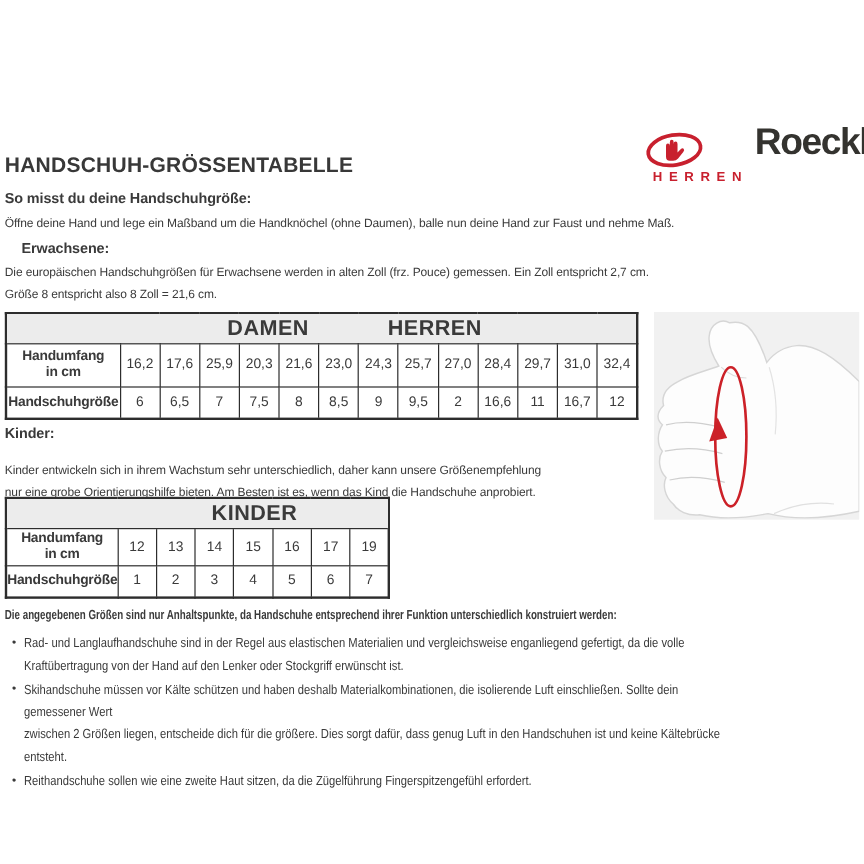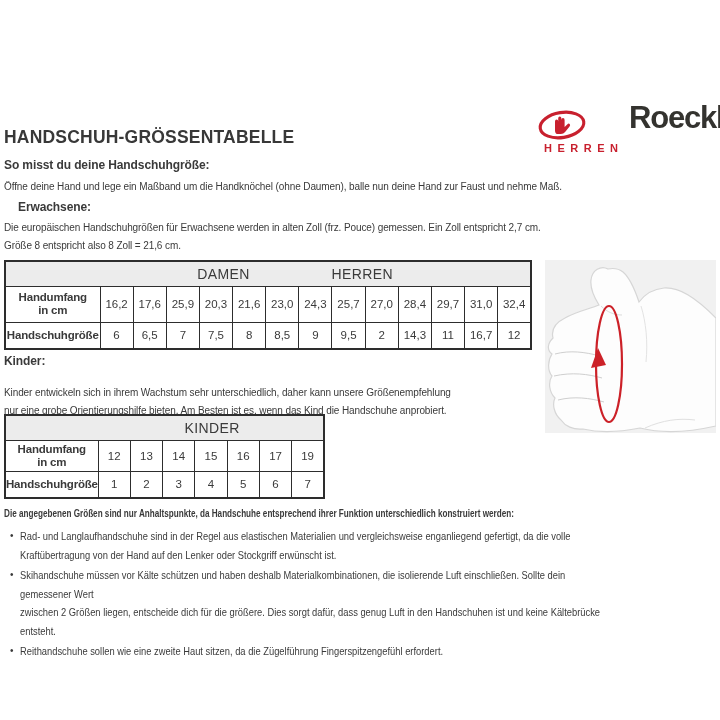--- a/index.html
+++ b/index.html
@@ -32,21 +32,21 @@
   .intro-head{left:4px;top:158px;}
   .intro-body{left:4px;top:178px;width:700px;}
   .adults-head{left:4px;top:200px;margin-left:14px;}
   .adults-body{left:4px;top:219px;width:700px;}
   .kids-head{left:4px;top:354px;}
   .kids-body{left:4px;top:384px;width:700px;}
 
   
   .size-table{border-collapse:collapse;table-layout:fixed;border:2px solid var(--border);background:#fff;}
   .size-table td{border:1px solid var(--border);text-align:center;font-size:11.5px;color:var(--text);padding:0;overflow:hidden;}
-  .group-row td{background:var(--head-bg);height:25px;font-weight:normal;font-size:14px;letter-spacing:0.4px;position:relative;}
+  .group-row td{background:var(--head-bg);height:25px;font-weight:bold;font-size:18px;letter-spacing:0.4px;position:relative;}
   .group-label{position:absolute;top:50%;transform:translate(-50%,-50%);white-space:nowrap;}
   .label-cell{text-align:left;font-weight:bold;padding-left:5px;white-space:pre-line;line-height:13px;font-size:11.3px;letter-spacing:-0.2px;}
   .adults-table{left:4px;top:260px;width:528px;}
   .adults-table .umfang-row{height:36px;}
   .adults-table .size-row{height:27px;}
   .kids-table{left:4px;top:414px;width:321px;}
   .kids-table .umfang-row{height:31px;}
   .kids-table .size-row{height:27px;}
 
   
@@ -129,21 +129,21 @@
         <td class="label-cell">Handschuhgröße</td>
       <td>6</td>
           <td>6,5</td>
           <td>7</td>
           <td>7,5</td>
           <td>8</td>
           <td>8,5</td>
           <td>9</td>
           <td>9,5</td>
           <td>2</td>
-          <td>14,3</td>
+          <td>16,6</td>
           <td>11</td>
           <td>16,7</td>
           <td>12</td>
         </tr>
     </tbody>
   </table>
 
   <div class="abs figure">
     <svg width="171" height="173" viewBox="0 0 171 173">
       <rect x="0" y="0" width="171" height="173" fill="#f1f1f1"></rect>

